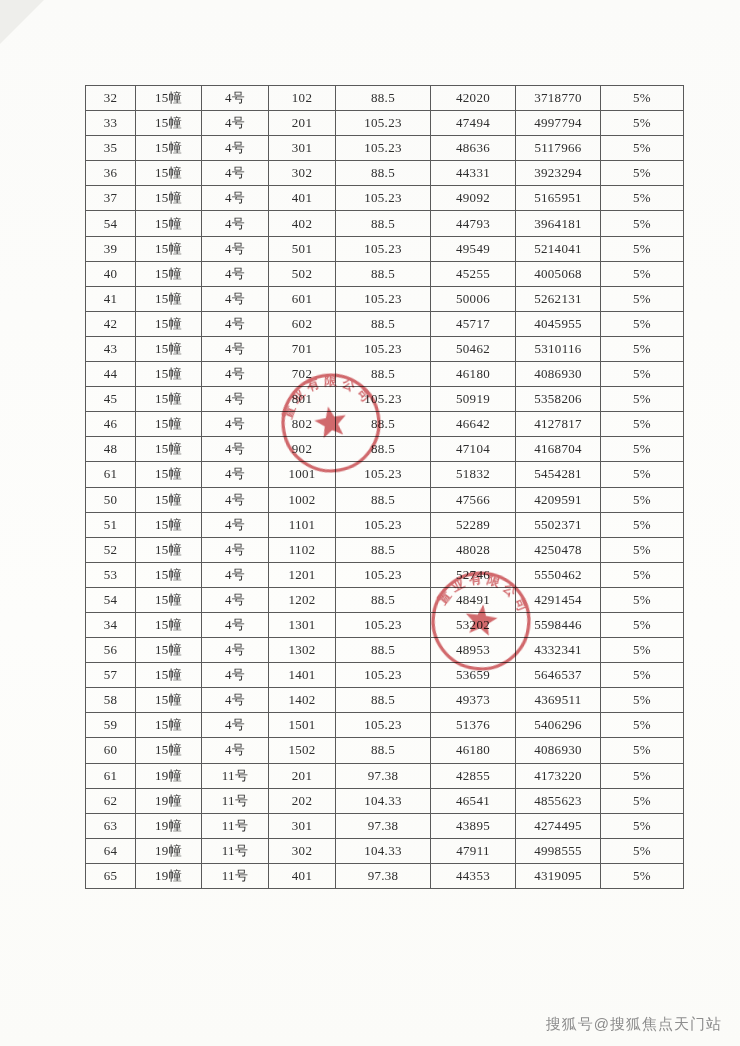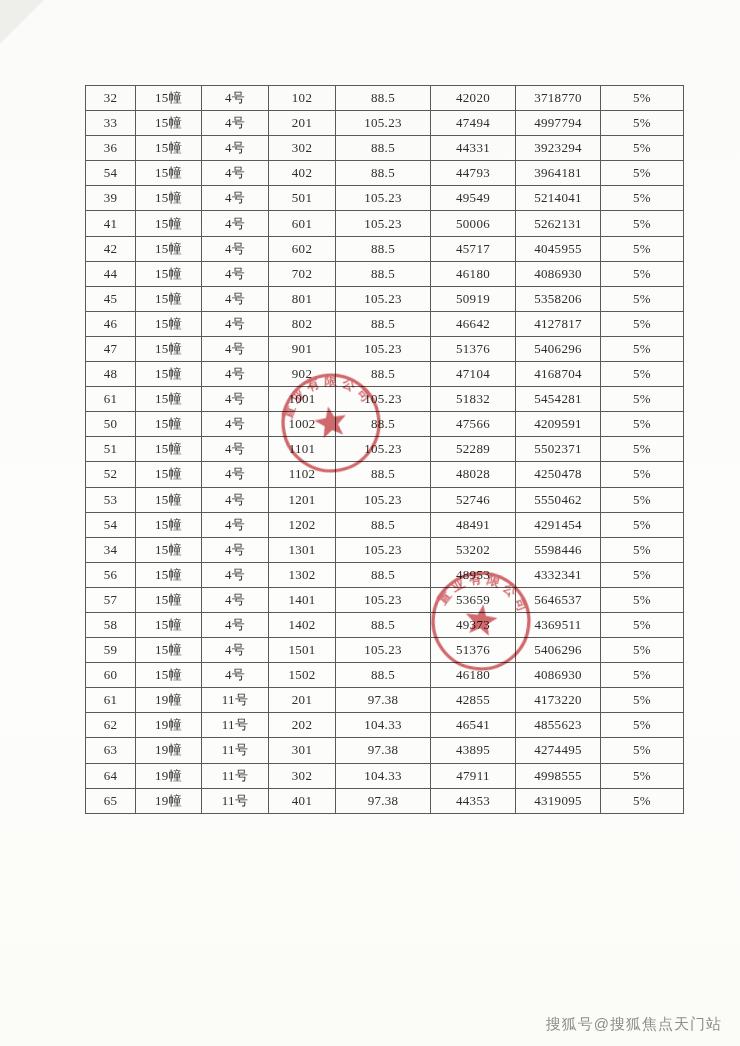--- a/index.html
+++ b/index.html
@@ -89,70 +89,110 @@
           <td>33</td>
           <td>15幢</td>
           <td>4号</td>
           <td>201</td>
           <td>105.23</td>
           <td>47494</td>
           <td>4997794</td>
           <td>5%</td>
         </tr>
         <tr>
+          <td>35</td>
+          <td>15幢</td>
+          <td>4号</td>
+          <td>301</td>
+          <td>105.23</td>
+          <td>48636</td>
+          <td>5117966</td>
+          <td>5%</td>
+        </tr>
+        <tr>
           <td>36</td>
           <td>15幢</td>
           <td>4号</td>
           <td>302</td>
           <td>88.5</td>
           <td>44331</td>
           <td>3923294</td>
           <td>5%</td>
         </tr>
         <tr>
+          <td>37</td>
+          <td>15幢</td>
+          <td>4号</td>
+          <td>401</td>
+          <td>105.23</td>
+          <td>49092</td>
+          <td>5165951</td>
+          <td>5%</td>
+        </tr>
+        <tr>
           <td>54</td>
           <td>15幢</td>
           <td>4号</td>
           <td>402</td>
           <td>88.5</td>
           <td>44793</td>
           <td>3964181</td>
           <td>5%</td>
         </tr>
         <tr>
           <td>39</td>
           <td>15幢</td>
           <td>4号</td>
           <td>501</td>
           <td>105.23</td>
           <td>49549</td>
           <td>5214041</td>
           <td>5%</td>
         </tr>
         <tr>
+          <td>40</td>
+          <td>15幢</td>
+          <td>4号</td>
+          <td>502</td>
+          <td>88.5</td>
+          <td>45255</td>
+          <td>4005068</td>
+          <td>5%</td>
+        </tr>
+        <tr>
           <td>41</td>
           <td>15幢</td>
           <td>4号</td>
           <td>601</td>
           <td>105.23</td>
           <td>50006</td>
           <td>5262131</td>
           <td>5%</td>
         </tr>
         <tr>
           <td>42</td>
           <td>15幢</td>
           <td>4号</td>
           <td>602</td>
           <td>88.5</td>
           <td>45717</td>
           <td>4045955</td>
           <td>5%</td>
         </tr>
         <tr>
+          <td>43</td>
+          <td>15幢</td>
+          <td>4号</td>
+          <td>701</td>
+          <td>105.23</td>
+          <td>50462</td>
+          <td>5310116</td>
+          <td>5%</td>
+        </tr>
+        <tr>
           <td>44</td>
           <td>15幢</td>
           <td>4号</td>
           <td>702</td>
           <td>88.5</td>
           <td>46180</td>
           <td>4086930</td>
           <td>5%</td>
         </tr>
         <tr>
@@ -166,30 +206,20 @@
           <td>5%</td>
         </tr>
         <tr>
           <td>46</td>
           <td>15幢</td>
           <td>4号</td>
           <td>802</td>
           <td>88.5</td>
           <td>46642</td>
           <td>4127817</td>
-          <td>5%</td>
-        </tr>
-        <tr>
-          <td>47</td>
-          <td>15幢</td>
-          <td>4号</td>
-          <td>901</td>
-          <td>105.23</td>
-          <td>51376</td>
-          <td>5406296</td>
           <td>5%</td>
         </tr>
         <tr>
           <td>48</td>
           <td>15幢</td>
           <td>4号</td>
           <td>902</td>
           <td>88.5</td>
           <td>47104</td>
           <td>4168704</td>

